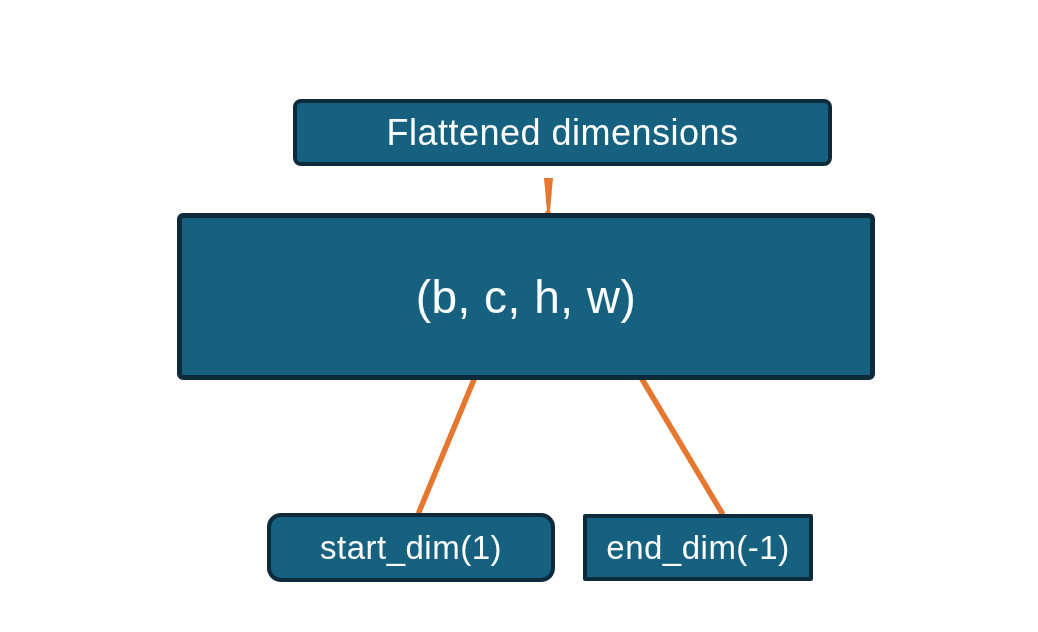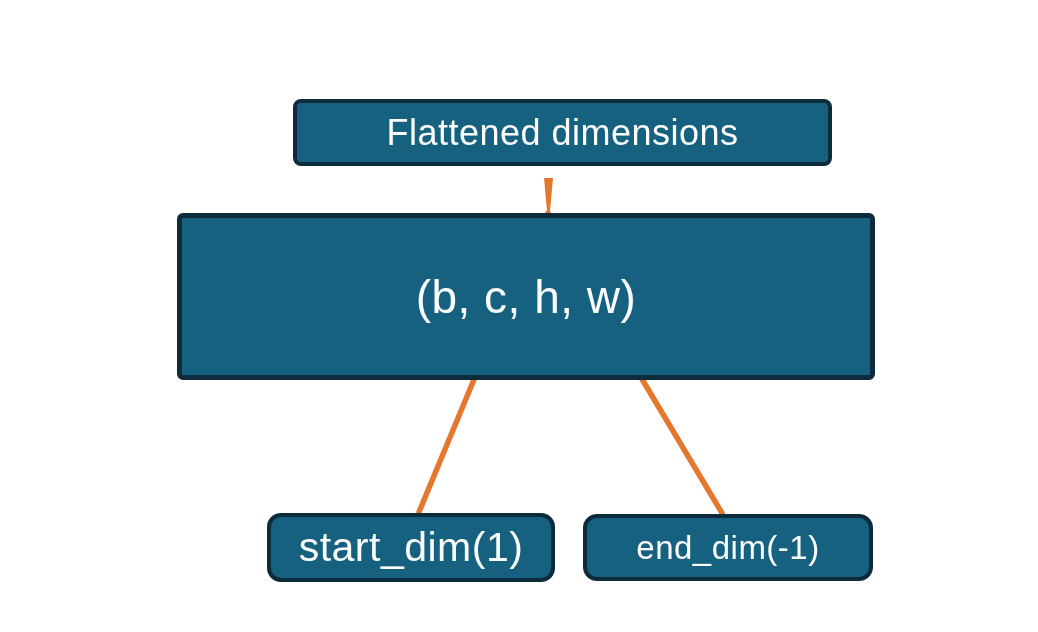--- a/index.html
+++ b/index.html
@@ -65,28 +65,28 @@
     border-radius: 6px;
     border-width: 5px;
     font-size: 46px;
   }
   .node-bottom-left {
     left: 267px;
     top: 513px;
     width: 288px;
     height: 69px;
     border-radius: 14px;
-    font-size: 41px;
+    font-size: 33px;
   }
   .node-bottom-right {
     left: 583px;
     top: 514px;
-    width: 290px;
+    width: 230px;
     height: 67px;
-    border-radius: 14px;
+    border-radius: 2px;
     font-size: 33px;
     text-align: center;
   }
 </style>
 </head>
 <body>
 
 <div class="canvas">
 
   <svg class="connectors" viewBox="0 0 1038 632" xmlns="http://www.w3.org/2000/svg" aria-hidden="true">

